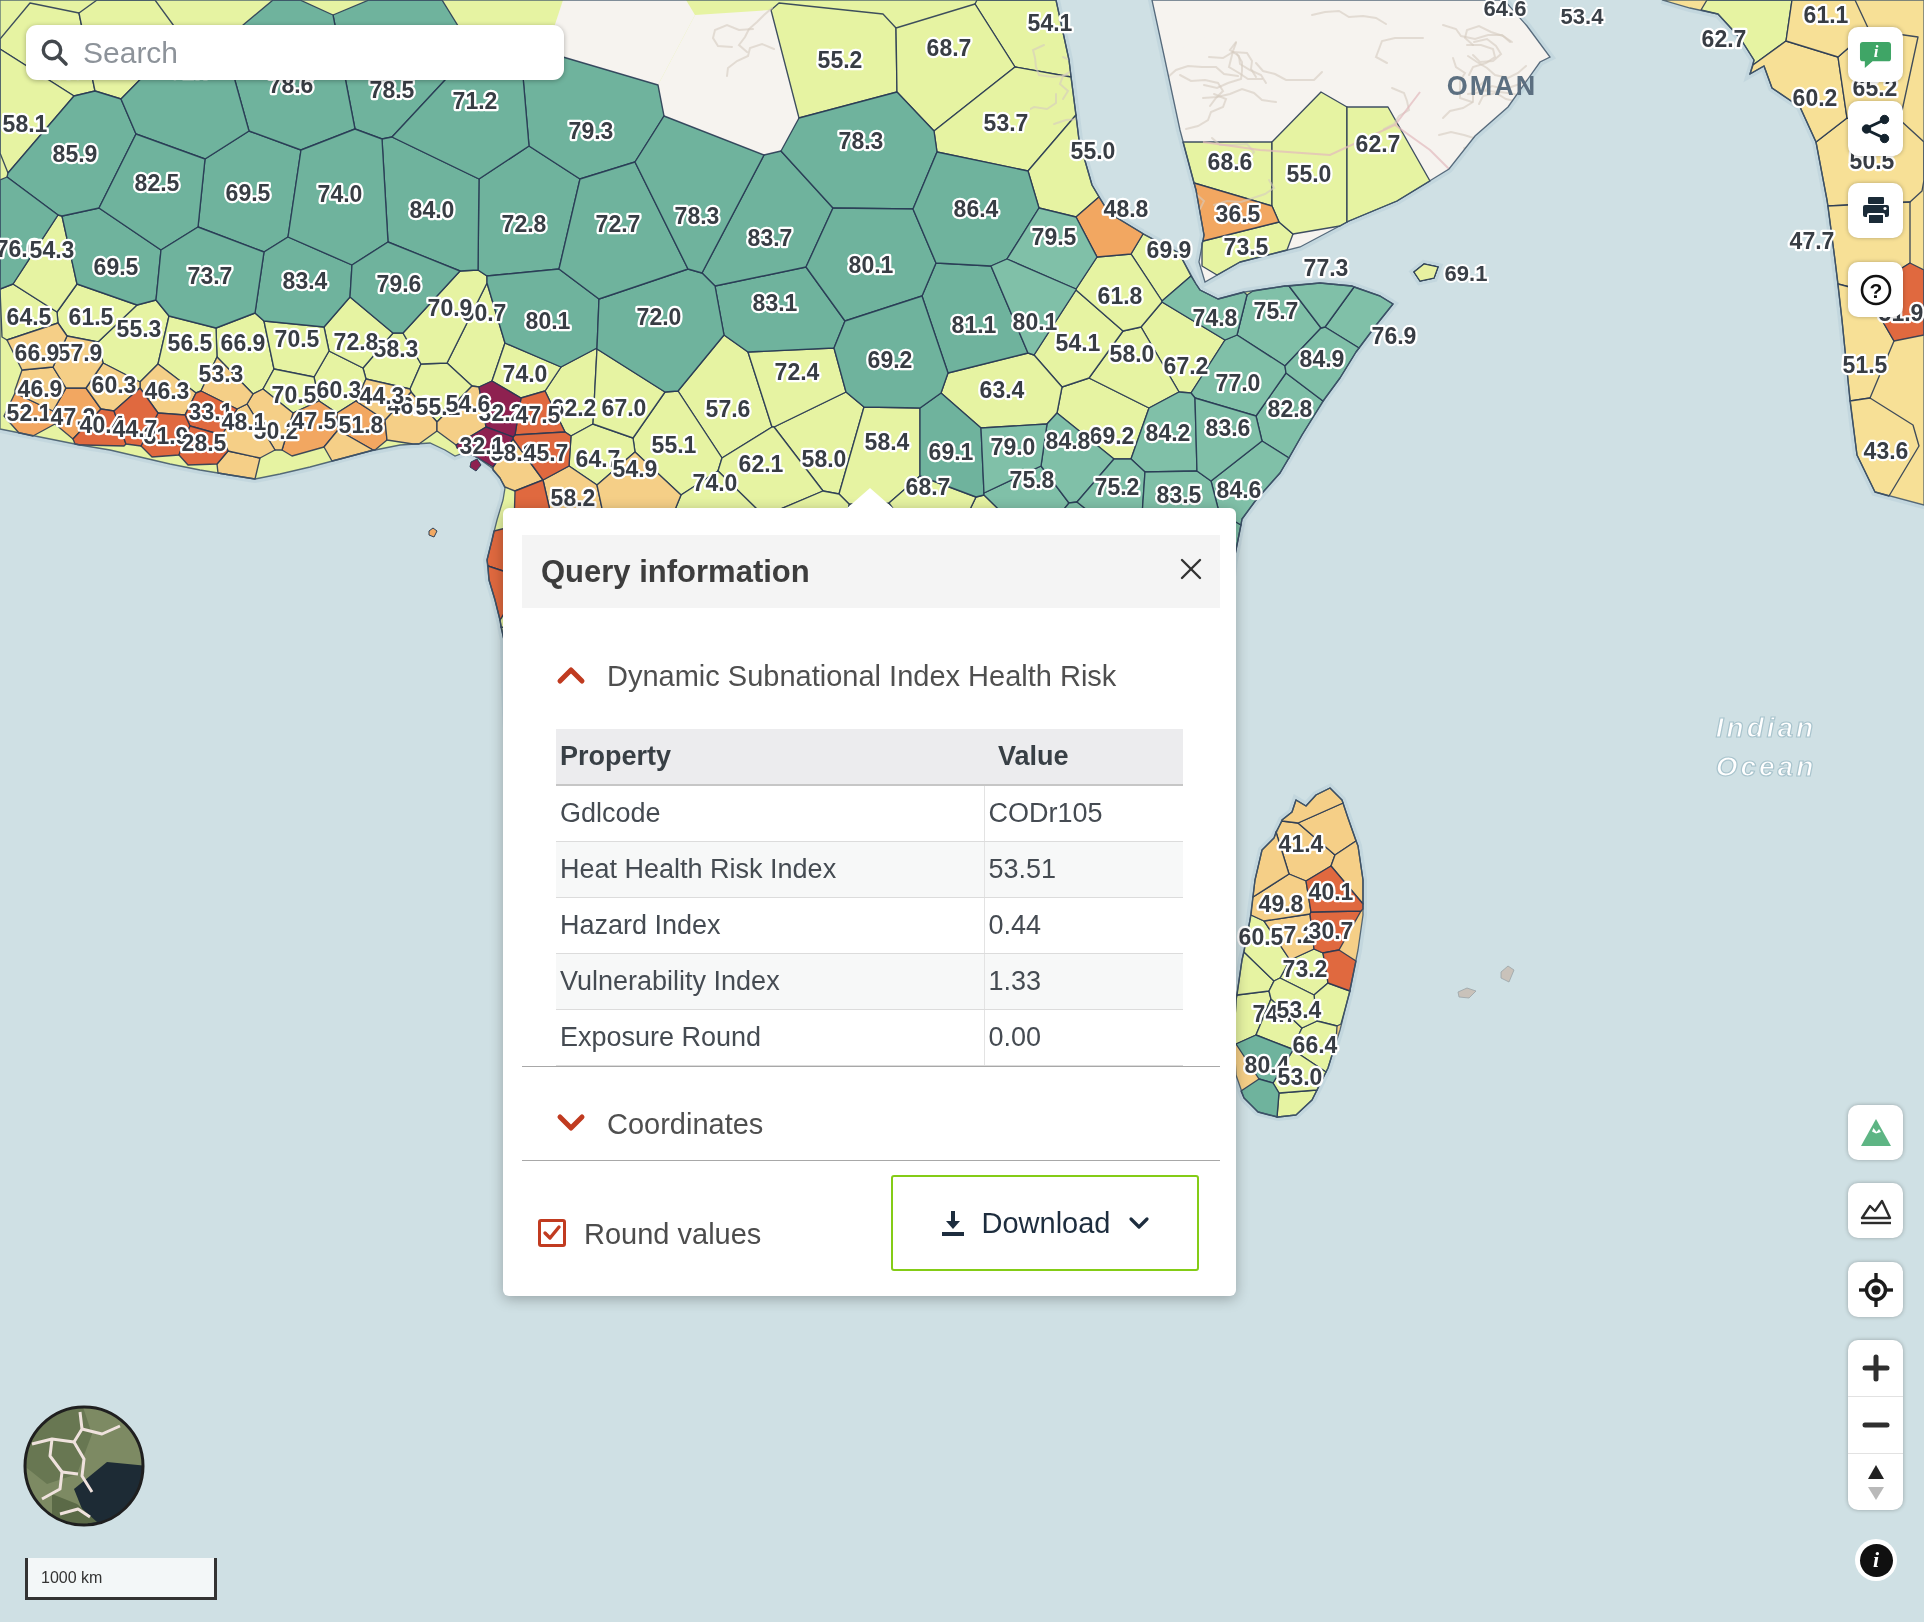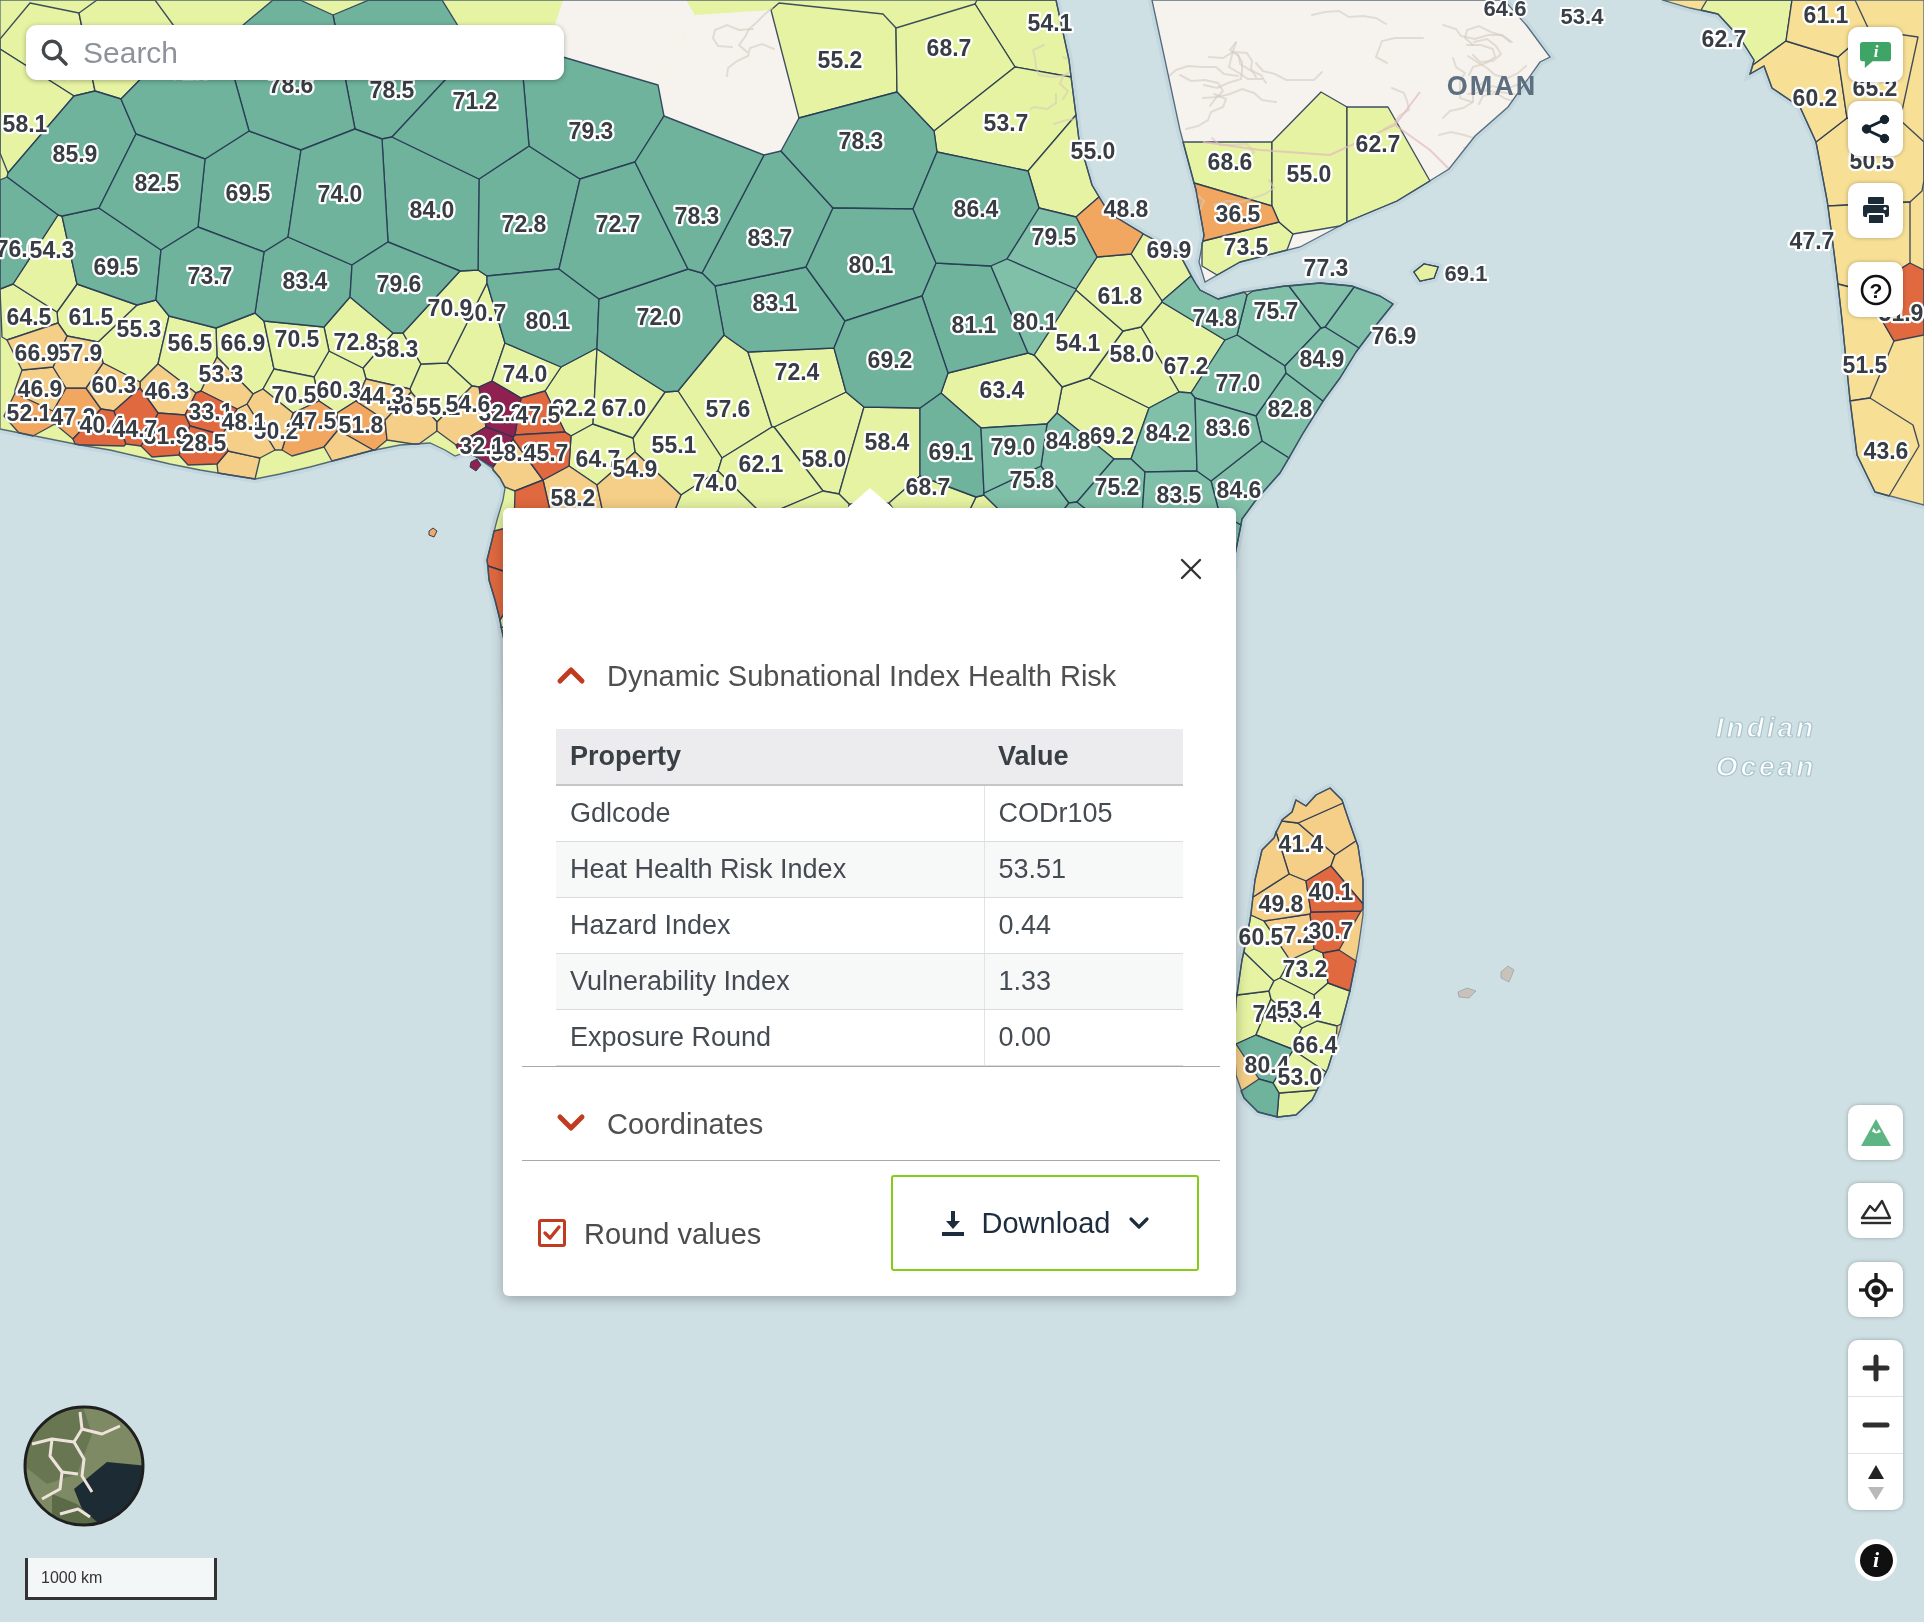--- a/index.html
+++ b/index.html
@@ -13,21 +13,21 @@
  border:3px solid #333;border-top:none;color:#333;font-size:16px;display:flex;align-items:center;padding-left:13px}
 #modal{position:absolute;left:503px;top:508px;width:733px;height:788px;background:#fff;border-radius:6px;
  box-shadow:0 3px 14px rgba(0,0,0,.28)}
 #modal .tri{position:absolute;left:343px;top:-20px;width:0;height:0;border-left:24px solid transparent;
  border-right:24px solid transparent;border-bottom:21px solid #fff}
 #mhead{position:absolute;left:19px;top:27px;width:698px;height:73px;background:#f4f4f4;display:flex;align-items:center}
 #mhead b{font-size:31px;color:#3d3d3d;margin-left:19px}
 #mclose{position:absolute;right:32px;top:48px;width:26px;height:26px}
 .sect{position:absolute;left:53px;font-size:29px;color:#4f4f4f}
 table{position:absolute;left:53px;top:221px;width:627px;border-collapse:collapse;font-size:27px;color:#454b52}
-table td,table th{height:56px;text-align:left;font-weight:normal;padding:0 0 0 14px;border-bottom:1px solid #dcdcdc}
+table td,table th{height:56px;text-align:left;font-weight:normal;padding:0 0 0 4px;border-bottom:1px solid #dcdcdc}
 table tr.h{background:#ececee;color:#383f45;font-weight:bold;height:50px}
 table tr.h th{border-bottom:2px solid #c6c6c6;font-weight:bold}
 table tr.a{background:#f7f8f8}
 td.v{width:199px;border-left:1px solid #e3e3e3}
 .divider{position:absolute;left:19px;width:698px;border-top:1.5px solid #a8a8a8}
 #chk{position:absolute;left:35px;top:711px;width:28px;height:28px;border:3px solid #c13b20;border-radius:3px}
 #dlbtn{position:absolute;left:388px;top:667px;width:308px;height:96px;border:2px solid #84cc16;border-radius:3px;
  display:flex;align-items:center;justify-content:center;color:#1d2d3e;font-size:29px}
 svg.ic{display:block}
 </style></head><body>
@@ -561,20 +561,23 @@
    <path d="M38 110 l18 -5 l12 8"></path>
   </g>
  </g>
  <circle cx="62" cy="62" r="59" fill="none" stroke="#1f1f1f" stroke-width="3"></circle>
 </svg>
 
 <div id="scalebar">1000 km</div>
 
 <div id="modal">
       <div class="tri"></div>
+ <div id="mhead">
+        <b>Query information</b>
+      </div>
  <svg id="mclose" width="26" height="26" viewBox="0 0 26 26" stroke="#333" stroke-width="2.4" stroke-linecap="round">
         <line x1="4" y1="4" x2="22" y2="22"></line>
         <line x1="22" y1="4" x2="4" y2="22"></line>
       </svg>
  <svg style="position:absolute;left:53px;top:156px" width="30" height="22" viewBox="0 0 30 22" fill="none" stroke="#c03b20" stroke-width="5" stroke-linecap="round" stroke-linejoin="round">
         <path d="M4 17 L15 6 L26 17"></path>
       </svg>
  <div class="sect" style="top:152px;left:104px">Dynamic Subnational Index Health Risk</div>
  <table>
   <tbody>

